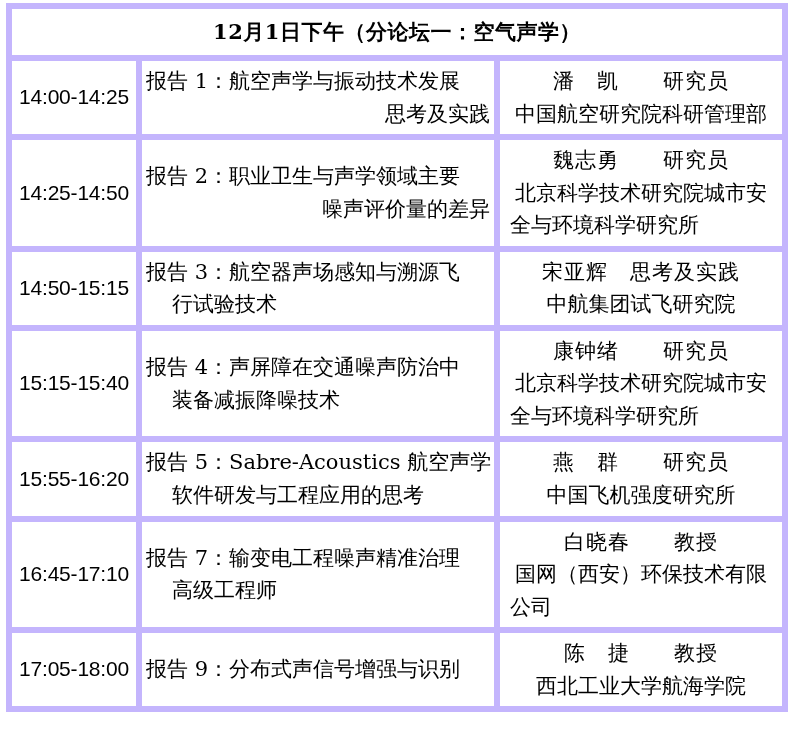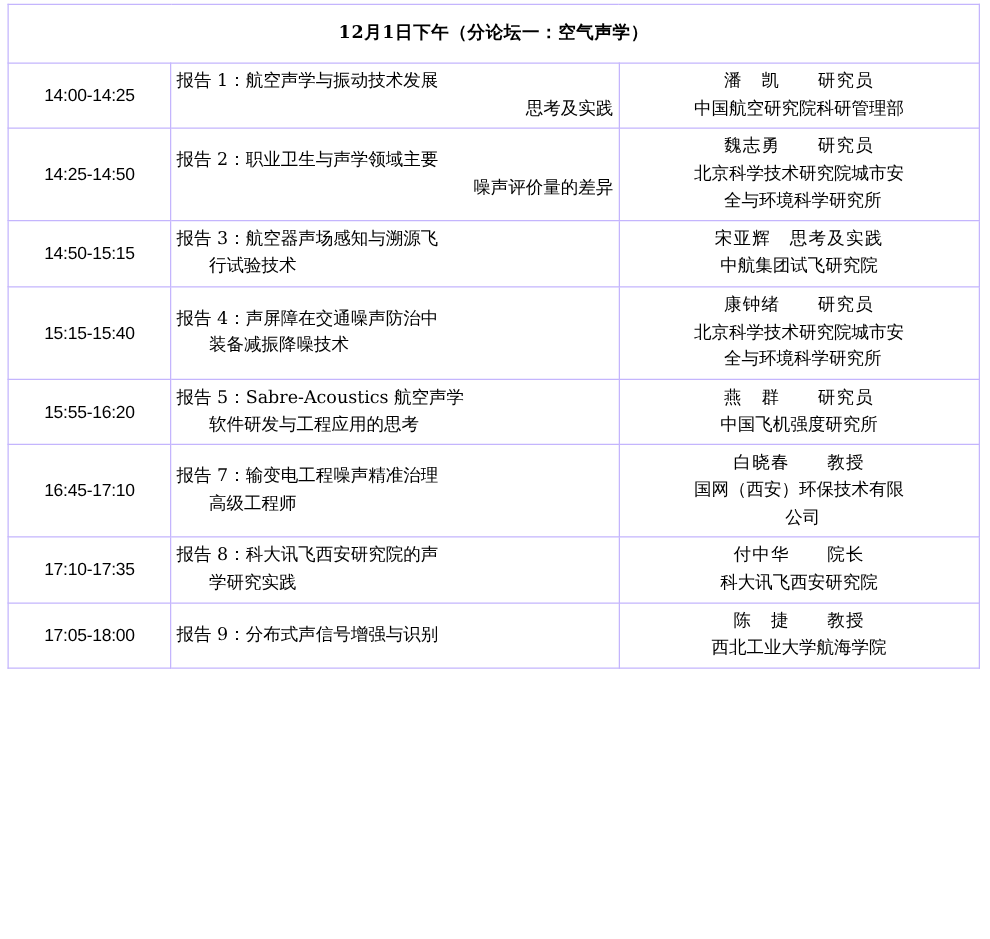--- a/index.html
+++ b/index.html
@@ -20,24 +20,24 @@
     box-sizing: border-box;
     position: relative;
   }
   table.schedule {
     border-collapse: collapse;
     width: 778px;
     margin: 3px 0 0 6px;
     table-layout: fixed;
   }
   table.schedule td {
-    border: 1px solid #c4b5fd;
+    border: 6px solid #c4b5fd;
     vertical-align: middle;
     padding: 4px 4px;
-    font-size: 14px;
+    font-size: 21px;
     line-height: 1.55;
   }
   .title-cell {
     text-align: center;
     font-weight: bold;
     font-size: 18.5px;
     height: 38px;
     padding: 3px 0;
     letter-spacing: 0.5px;
   }
@@ -71,21 +71,21 @@
     text-align: center;
     padding-left: 6px;
     padding-right: 6px;
   }
   td.speaker .line {
     display: block;
     white-space: nowrap;
     text-align: center;
   }
   td.speaker .line.left {
-    text-align: center;
+    text-align: left;
     padding-left: 6px;
   }
   .sp-name { letter-spacing: 1px; }
 </style>
 </head>
 <body>
 
 <div class="sheet">
   <table class="schedule">
     <colgroup>
@@ -167,31 +167,20 @@
           <span class="line">报告 7：输变电工程噪声精准治理</span>
           <span class="line indent">高级工程师</span>
         </td>
         <td class="speaker">
           <span class="line sp-name">白晓春　　教授</span>
           <span class="line">国网（西安）环保技术有限</span>
           <span class="line left">公司</span>
         </td>
       </tr>
 
-      <tr>
-        <td class="time">17:10-17:35</td>
-        <td class="topic">
-          <span class="line">报告 8：科大讯飞西安研究院的声</span>
-          <span class="line indent">学研究实践</span>
-        </td>
-        <td class="speaker">
-          <span class="line sp-name">付中华　　院长</span>
-          <span class="line">科大讯飞西安研究院</span>
-        </td>
-      </tr>
 
       <tr>
         <td class="time">17:05-18:00</td>
         <td class="topic">
           <span class="line">报告 9：分布式声信号增强与识别</span>
         </td>
         <td class="speaker">
           <span class="line sp-name">陈　捷　　教授</span>
           <span class="line">西北工业大学航海学院</span>
         </td>

